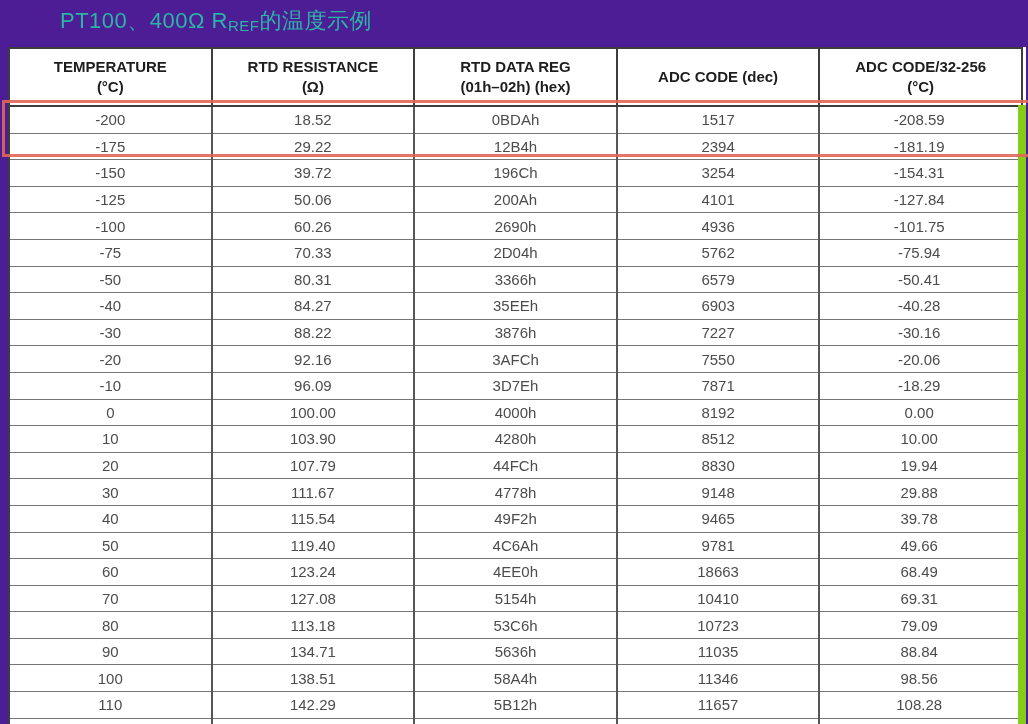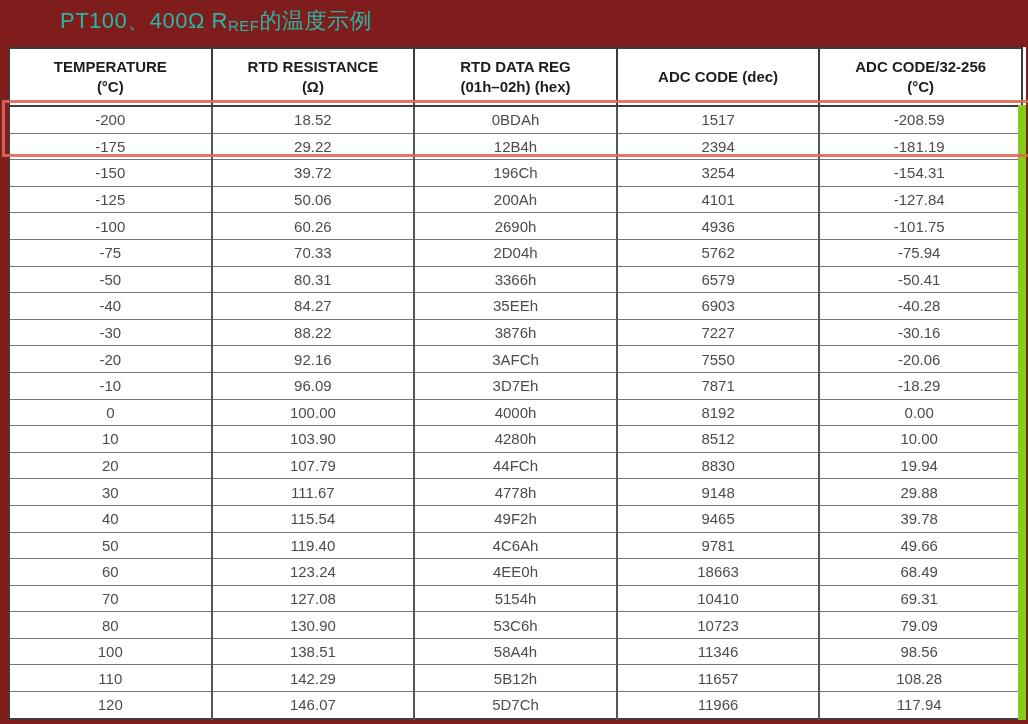--- a/index.html
+++ b/index.html
@@ -1,20 +1,20 @@
 <!DOCTYPE html>
 <html><head>
 <meta charset="utf-8">
 <style>
   html, body { margin: 0; padding: 0; background: #ffffff; }
   .page {
     position: relative;
     width: 1028px;
     height: 724px;
-    background: #7f1d1d;
+    background: #4c1d95;
     overflow: hidden;
     font-family: "Liberation Sans", sans-serif;
   }
   .title {
     position: absolute;
     left: 60px;
     top: 6px;
     font-size: 22px;
     font-weight: 500;
     color: #2bb5a6;
@@ -238,24 +238,31 @@
         </tr>
         <tr>
           <td>70</td>
           <td>127.08</td>
           <td>5154h</td>
           <td>10410</td>
           <td>69.31</td>
         </tr>
         <tr>
           <td>80</td>
-          <td>130.90</td>
+          <td>113.18</td>
           <td>53C6h</td>
           <td>10723</td>
           <td>79.09</td>
+        </tr>
+        <tr>
+          <td>90</td>
+          <td>134.71</td>
+          <td>5636h</td>
+          <td>11035</td>
+          <td>88.84</td>
         </tr>
         <tr>
           <td>100</td>
           <td>138.51</td>
           <td>58A4h</td>
           <td>11346</td>
           <td>98.56</td>
         </tr>
         <tr>
           <td>110</td>

